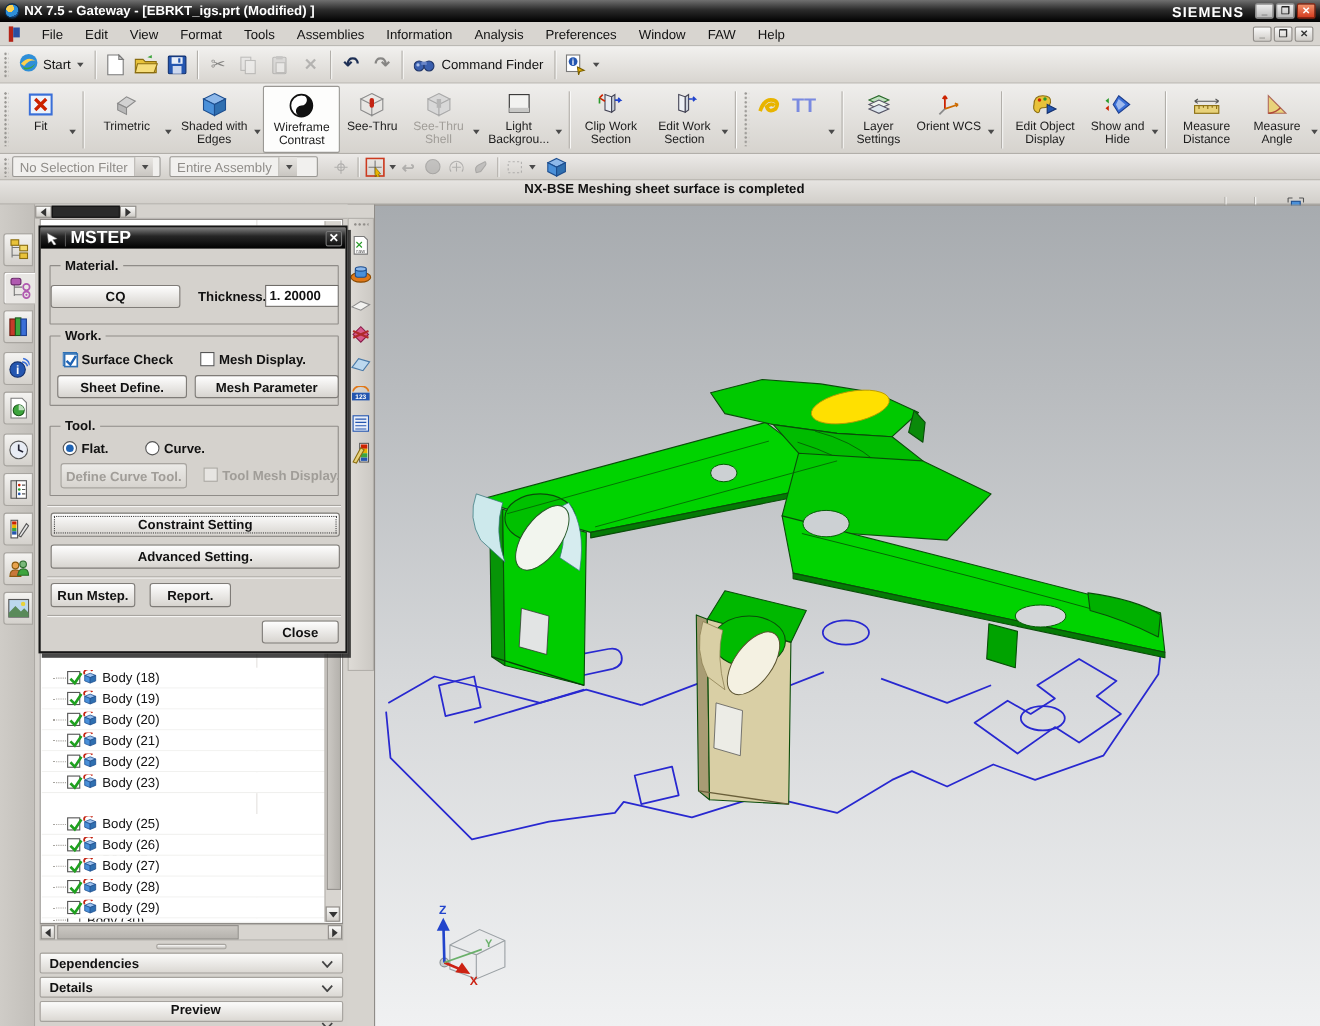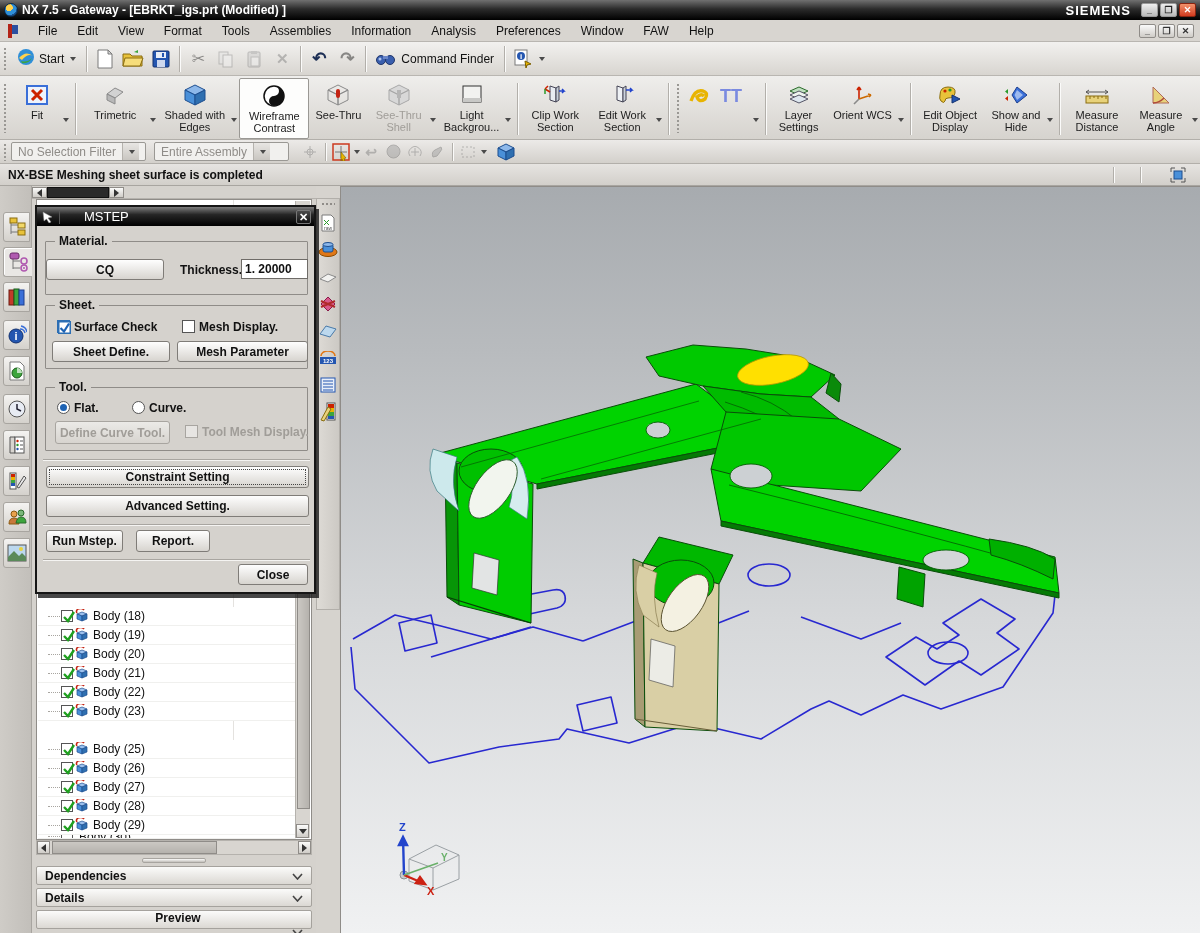--- a/index.html
+++ b/index.html
@@ -47,21 +47,21 @@
 
 .filterbar { position:absolute; left:0; top:140px; width:1200px; height:24px; background:linear-gradient(#eceae8,#d3d0cb);
   border-bottom:1px solid #b2afaa; display:flex; align-items:center; }
 .selbox { height:19px; border:1px solid #9a9894; background:#f1f0ee; color:#8f8c88; display:flex; align-items:center; font-size:12px; border-radius:2px; }
 .selbox .txt { padding:0 6px; white-space:nowrap; overflow:hidden; }
 .selbox .arr { width:17px; height:17px; border-left:1px solid #b5b2ad; background:linear-gradient(#e8e6e3,#c9c6c1); display:flex; align-items:center; justify-content:center; }
 .mini { width:20px; height:18px; display:flex; align-items:center; justify-content:center; margin:0 1px; }
 
 
 .statusbar { position:absolute; left:0; top:164px; width:1200px; height:22px; background:linear-gradient(#e6e4e1,#d2cfca);
-  border-bottom:1px solid #a8a5a0; display:flex; align-items:center; }
+  border-bottom:1px solid #a8a5a0; display:flex; align-items:center;flex-direction:column; }
 .statusbar .msg { font-weight:bold; font-size:12px; padding-left:8px; }
 .statusbar .seg { margin-left:auto; display:flex; align-items:center; height:100%; }
 .statusbar .segline { width:1px; height:16px; background:#b2afaa; box-shadow:1px 0 0 #fbfbfa; margin:0 26px 0 0; }
 
 
 .resbar { position:absolute; left:0; top:186px; width:32px; height:747px; background:linear-gradient(90deg,#cfccc7,#c2bfba); border-right:1px solid #a8a5a0; }
 .resbtn { position:absolute; left:3px; width:27px; height:30px; border:1px solid #a8a5a0; border-radius:3px 0 0 3px;
   background:linear-gradient(#f4f3f1,#d4d1cc); display:flex; align-items:center; justify-content:center; }
 .resbtn.active { background:#e9e7e4; border-right:none; width:29px; box-shadow:inset 1px 1px 0 #fff; }
 
@@ -98,21 +98,21 @@
 
 .viewport { position:absolute; left:340px; top:186px; width:860px; height:747px;
   background:linear-gradient(180deg,#a7abaf 0%,#b8bbbe 22%,#d6d8da 58%,#f0f1f2 100%);
   border-left:1px solid #8f8c88; border-top:1px solid #8f8c88; }
 
 
 .mstep { position:absolute; left:35px; top:205px; width:281px; height:389px; background:#d5d2cd;
   border:2px solid #161616; box-shadow:3px 4px 0 rgba(25,25,25,.8); }
 .mtitle { position:absolute; left:0; top:0; width:100%; height:19px; background:linear-gradient(#7d7d7d,#262626 40%,#000);
   display:flex; align-items:center; }
-.mtitle .t { color:#fff; font-weight:normal; font-size:13px; margin-left:24px; }
+.mtitle .t { color:#fff; font-weight:bold; font-size:16px; margin-left:4px; }
 .mtitle .mclose { margin-left:auto; margin-right:3px; width:15px; height:14px; color:#fff; font-weight:bold; font-size:11px;
   line-height:13px; text-align:center; border:1px solid #777; border-radius:2px; background:linear-gradient(#4a4a4a,#111); }
 .mtitle .selarrow { margin-left:5px; display:flex; align-items:center; border-right:1px solid #555; padding-right:5px; height:14px; }
 .grp { position:absolute; left:8px; width:263px; border:1px solid #8f8c88; border-radius:1px; }
 .grp > .glabel { position:absolute; top:-8px; left:9px; background:#d5d2cd; padding:0 4px; font-weight:bold; font-size:12px; }
 .btn { border:1px solid #7f7c78; border-radius:3px; background:linear-gradient(#fefefe,#d7d4cf); font-weight:bold; font-size:12px;
   display:flex; align-items:center; justify-content:center; position:absolute; color:#111; }
 .btn.dotted { outline:1px dotted #444; outline-offset:-4px; }
 .btn.disabled { color:#a09d98; background:linear-gradient(#ebeae7,#d7d4cf); border-color:#a8a5a0; }
 .cb { position:absolute; width:13px; height:13px; border:1px solid #555; background:#fff; }
@@ -981,21 +981,21 @@
   <div class="grp" style="top:34px; height:54px;">
     <span class="glabel">Material.</span>
   </div>
   <div class="btn" style="left:9px; top:52px; width:118px; height:21px;">
       <span>CQ</span>
     </div>
   <span style="position:absolute; left:143px; top:56px; font-weight:bold; font-size:12px;">Thickness.</span>
   <div class="thickinput" style="left:204px; top:52px; width:67px; height:20px;"><span>1. 20000</span></div>
 
   <div class="grp" style="top:98px; height:64px;">
-    <span class="glabel">Sheet.</span>
+    <span class="glabel">Work.</span>
   </div>
   <span class="cb checked" style="left:20px; top:113px;"><svg width="15" height="15" viewBox="0 0 15 15">
         <rect x="0" y="0" width="13" height="13" fill="#2d6fb4"></rect>
         <rect x="1.5" y="1.5" width="10" height="10" fill="#fff"></rect>
         <path d="M2.5 7 L6 10.5 L11 2.5" stroke="#1e63b4" stroke-width="2.2" fill="none"></path>
       </svg></span>
   <span class="cblab" style="left:37px; top:113px;">Surface Check</span>
   <span class="cb" style="left:145px; top:113px;"></span>
   <span class="cblab" style="left:162px; top:113px;">Mesh Display.</span>
   <div class="btn" style="left:15px; top:134px; width:118px; height:21px;">

